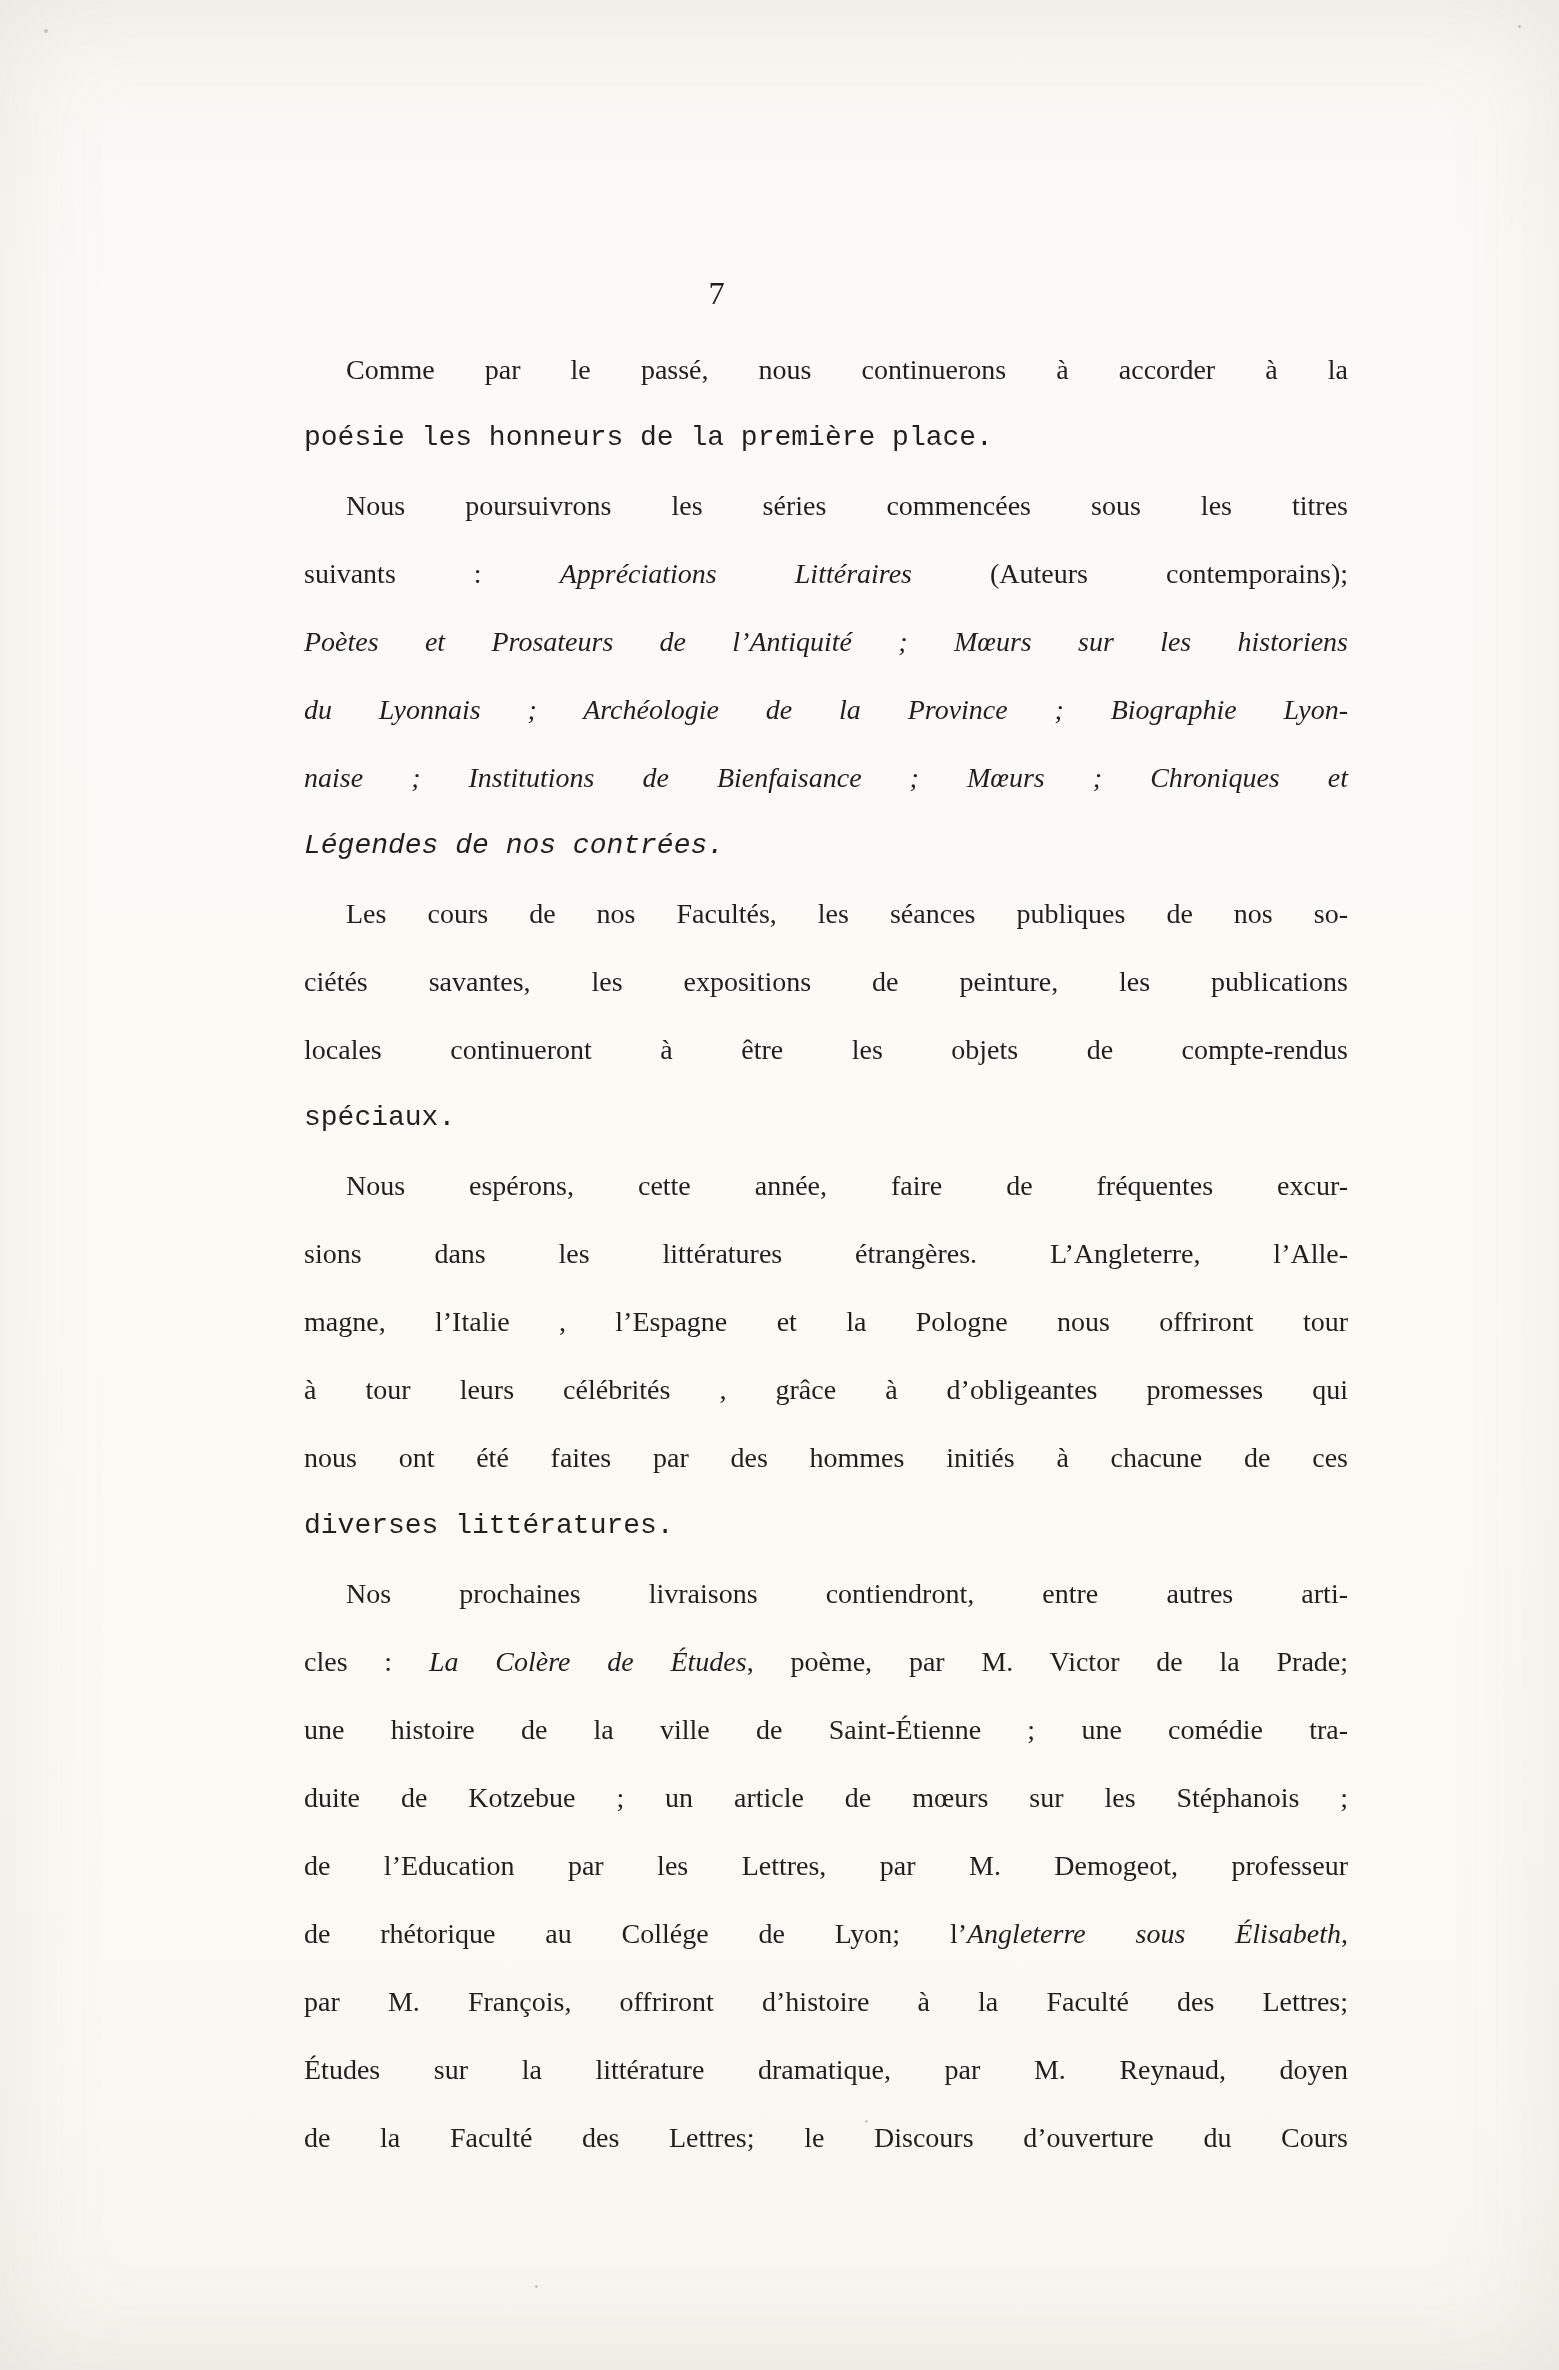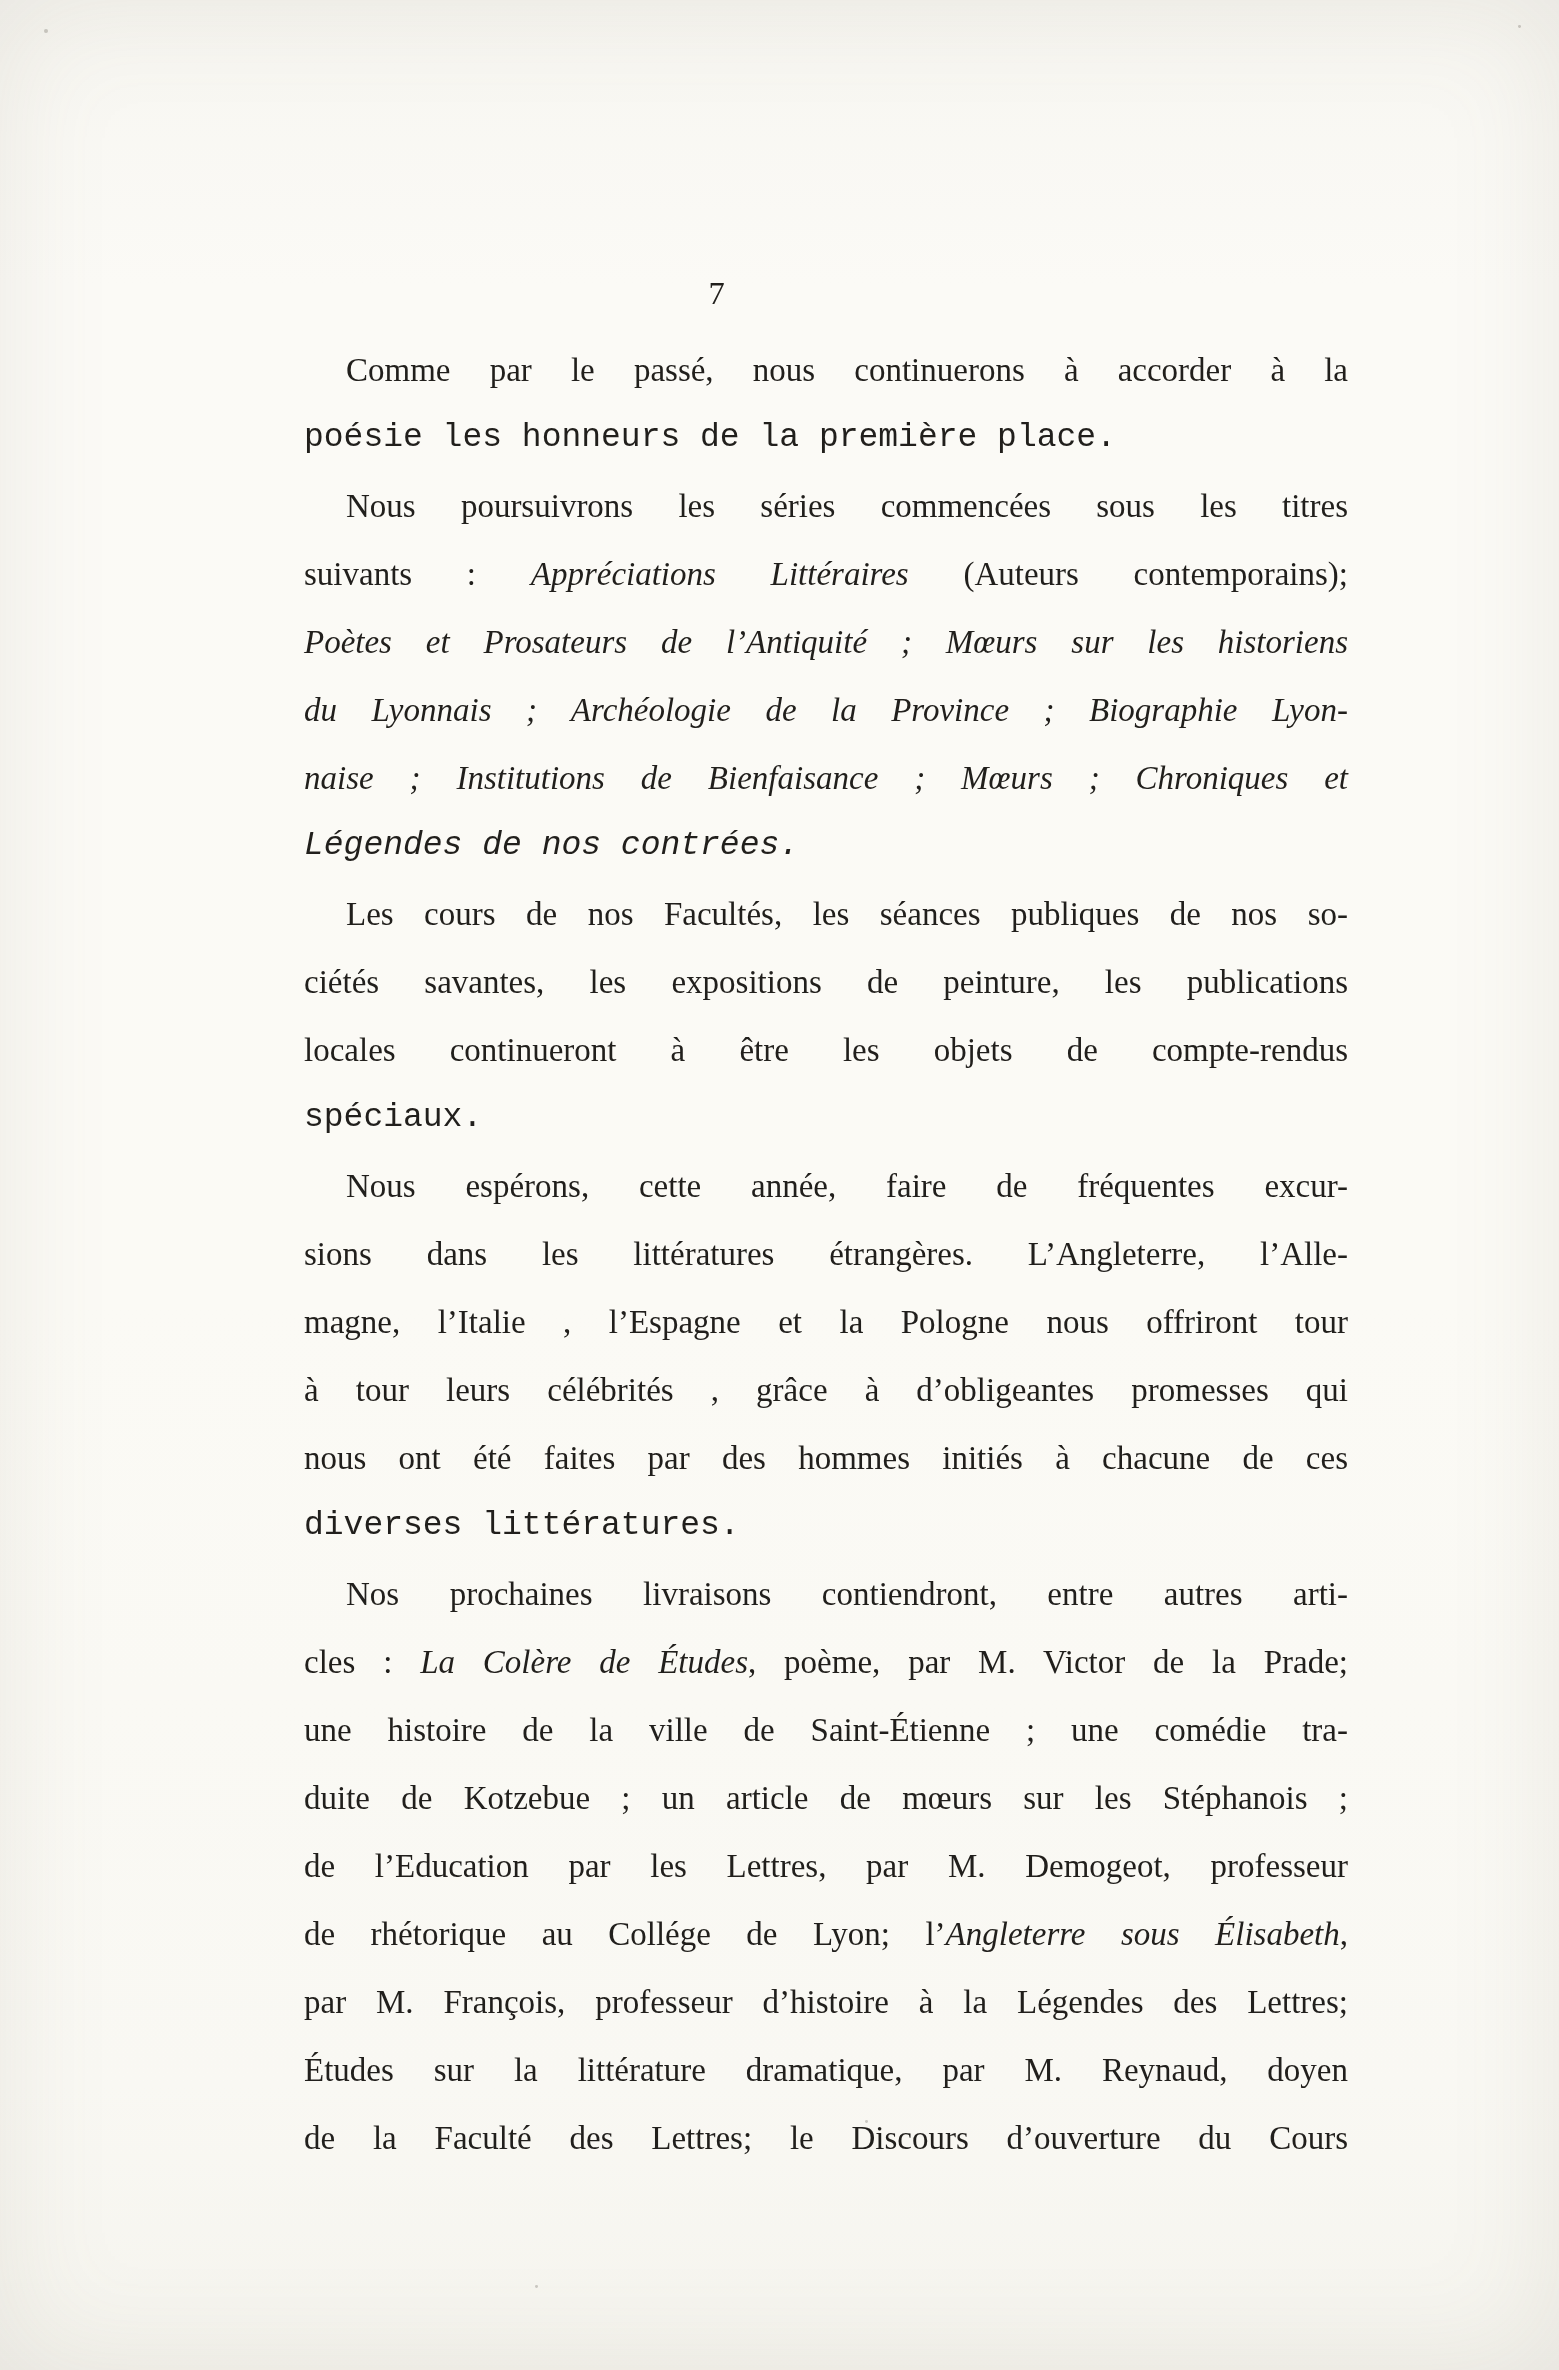--- a/index.html
+++ b/index.html
@@ -28,21 +28,21 @@
     width: 1434px;
     text-align: center;
     font-size: 32.5px;
     letter-spacing: 1px;
   }
   .text-block {
     position: absolute;
     top: 336px;
     left: 304px;
     width: 1044px;
-    font-size: 33px;
+    font-size: 28px;
   }
   .line {
     line-height: 68px;
     height: 68px;
     white-space: nowrap;
     text-align: justify;
     text-align-last: justify;
     overflow: visible;
   }
   .line { white-space: normal; }
@@ -96,18 +96,18 @@
       <div class="line"><span>magne, l’Italie , l’Espagne et la Pologne nous offriront tour</span></div>
       <div class="line"><span>à tour leurs célébrités , grâce à d’obligeantes promesses qui</span></div>
       <div class="line"><span>nous ont été faites par des hommes initiés à chacune de ces</span></div>
       <div class="line last"><span>diverses littératures.</span></div>
       <div class="line first"><span>Nos prochaines livraisons contiendront, entre autres arti-</span></div>
       <div class="line"><span>cles : </span><i>La Colère de Études</i><span>, poème, par M. Victor de la Prade;</span></div>
       <div class="line"><span>une histoire de la ville de Saint-Étienne ; une comédie tra-</span></div>
       <div class="line"><span>duite de Kotzebue ; un article de mœurs sur les Stéphanois ;</span></div>
       <div class="line"><span>de l’Education par les Lettres, par M. Demogeot, professeur</span></div>
       <div class="line"><span>de rhétorique au Collége de Lyon; l’</span><i>Angleterre sous Élisabeth</i><span>,</span></div>
-      <div class="line"><span>par M. François, professeur d’histoire à la Légendes des Lettres;</span></div>
+      <div class="line"><span>par M. François, offriront d’histoire à la Faculté des Lettres;</span></div>
       <div class="line"><span>Études sur la littérature dramatique, par M. Reynaud, doyen</span></div>
       <div class="line"><span>de la Faculté des Lettres; le Discours d’ouverture du Cours</span></div>
     </div>
 </div>
 
 
 </body></html>

